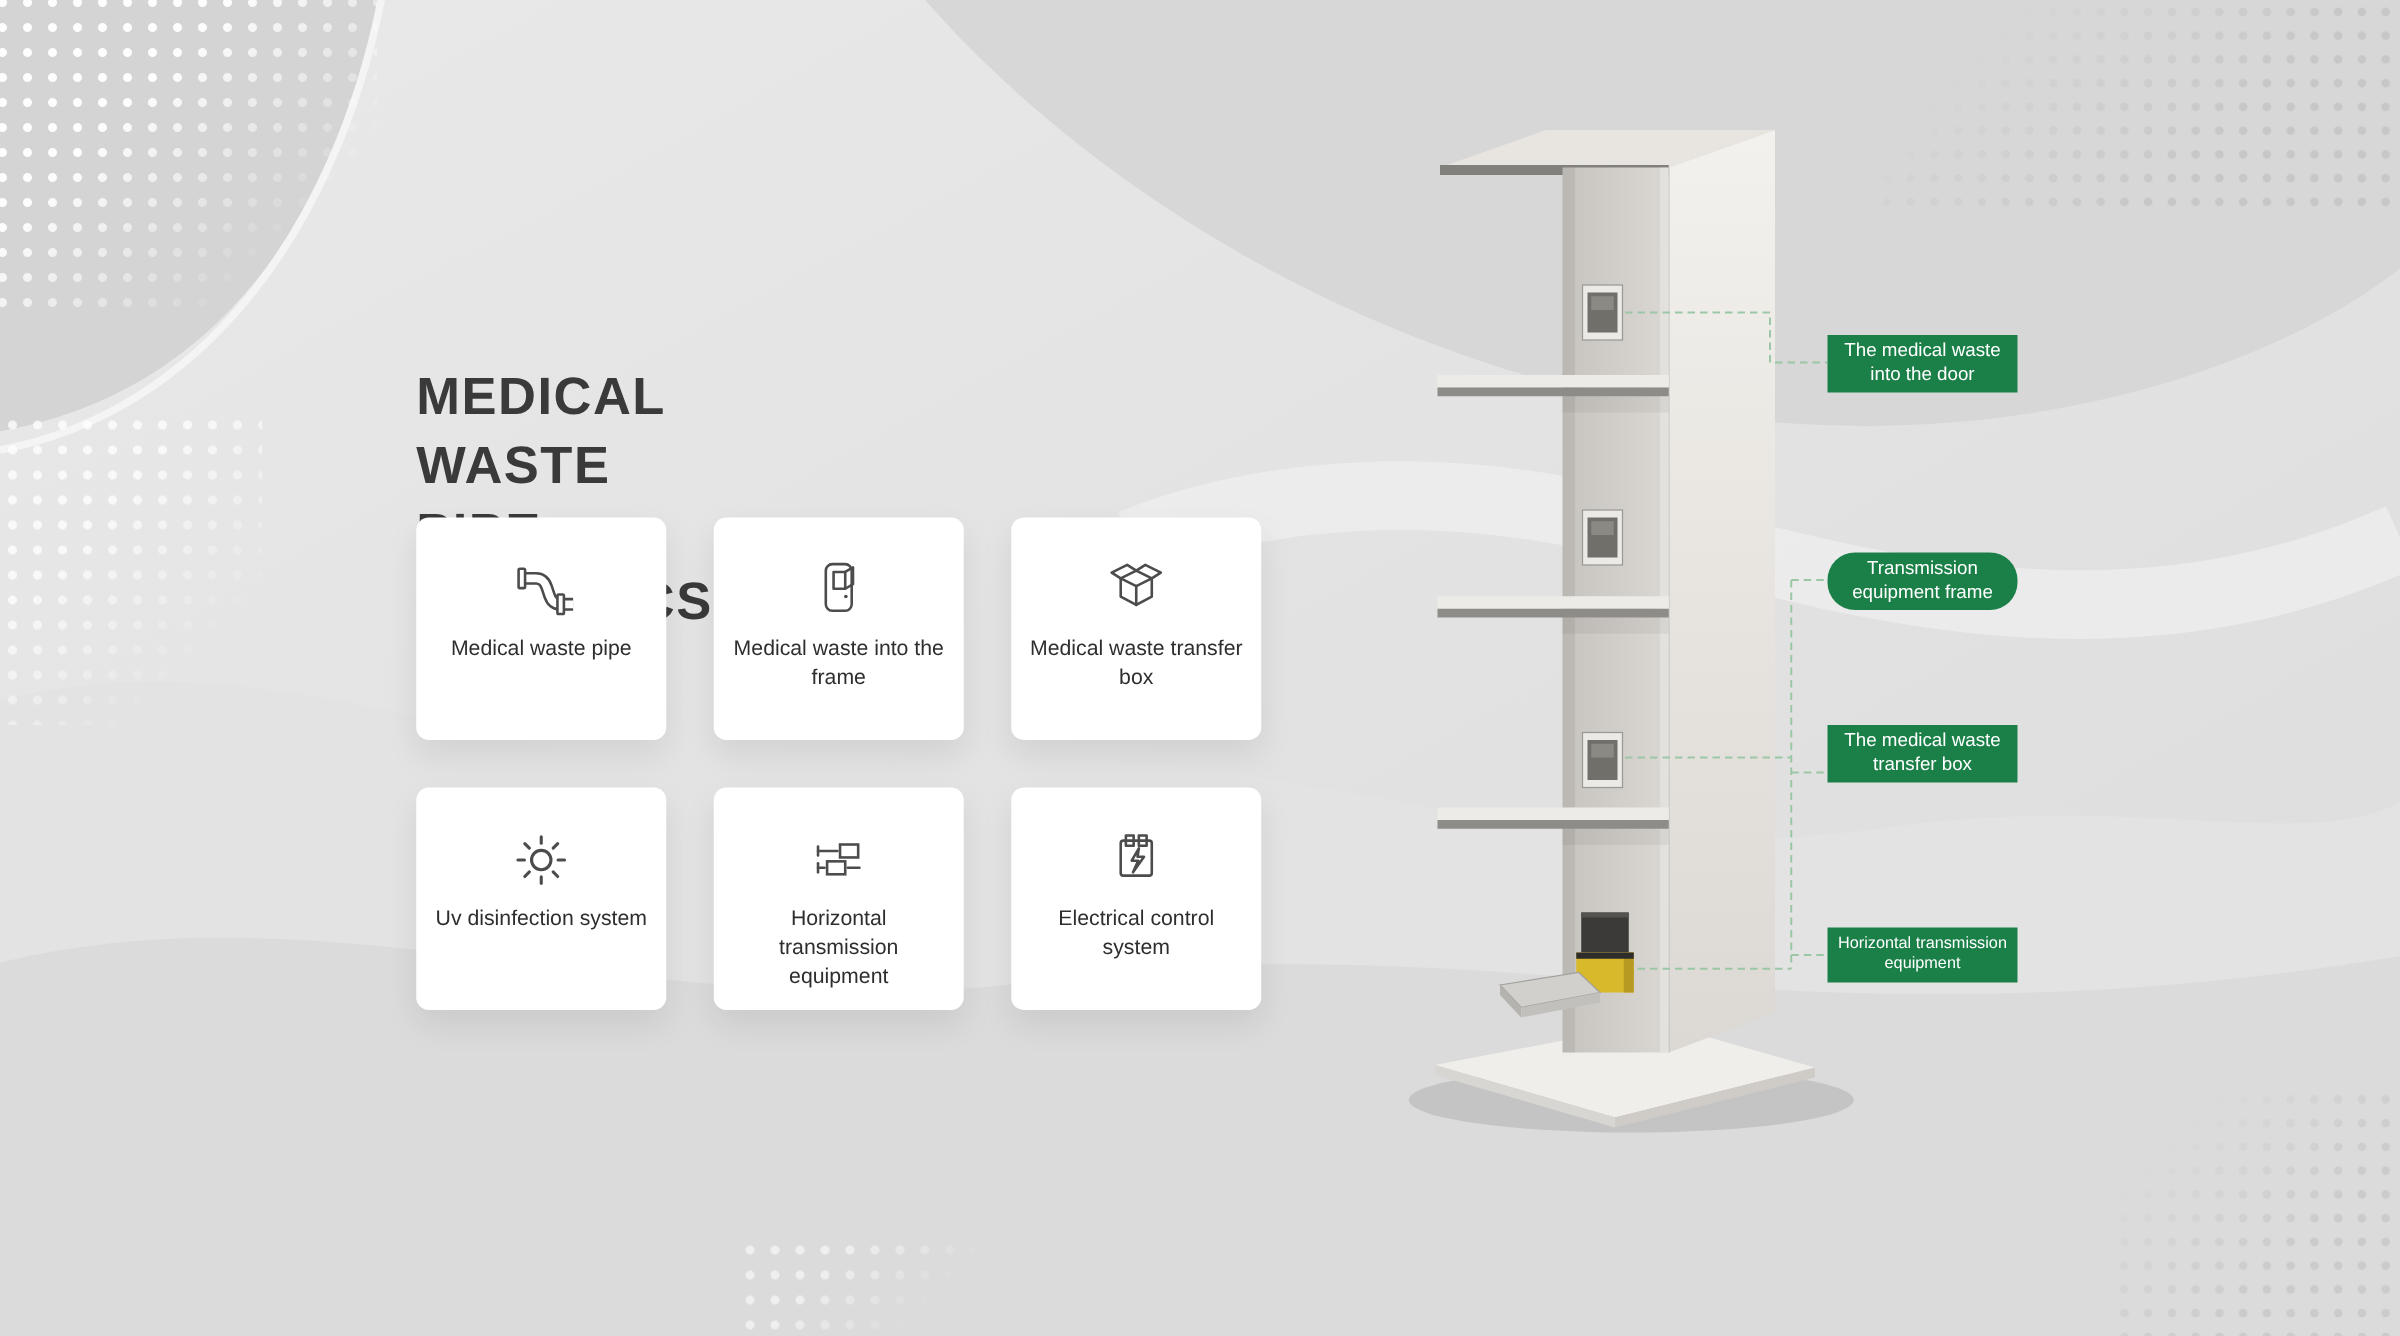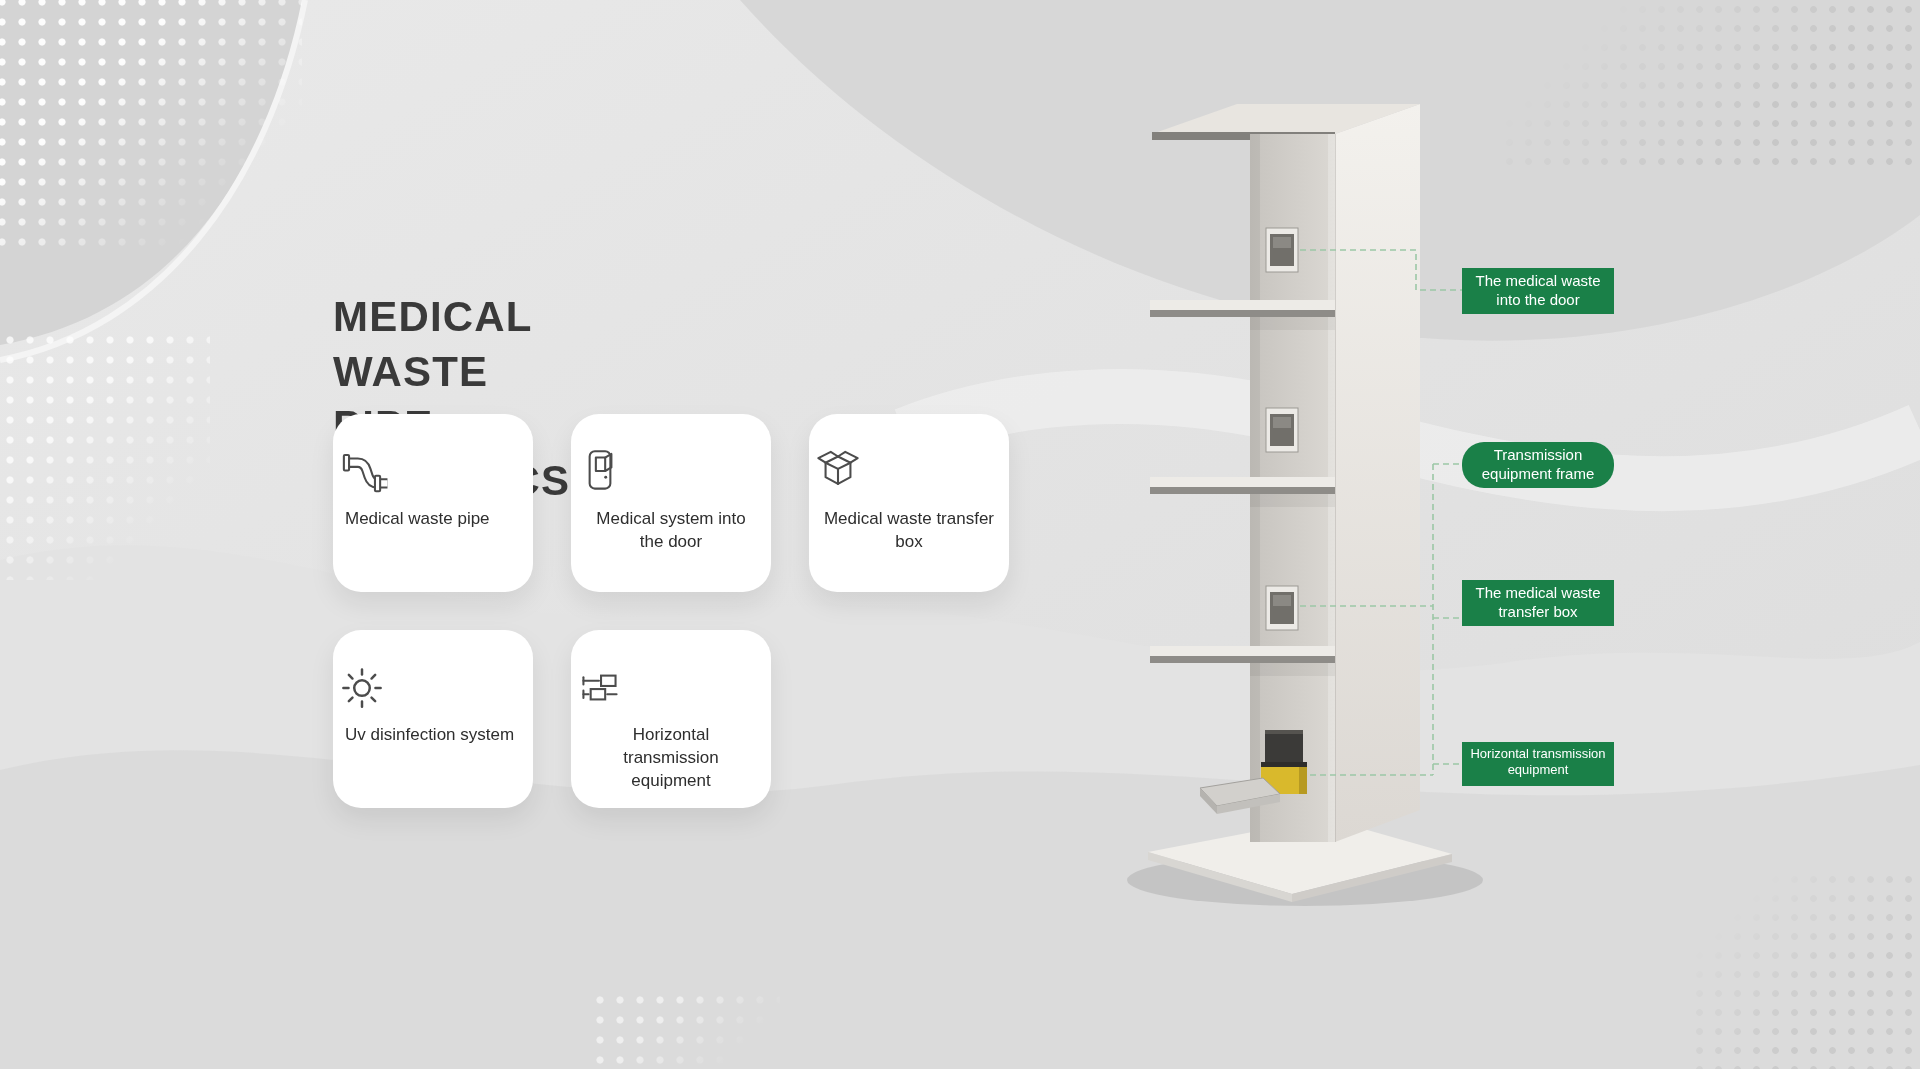--- a/index.html
+++ b/index.html
@@ -29,23 +29,23 @@
     font-size:42px; font-weight:600; letter-spacing:1.2px; line-height:1.3;
   }
 
   .cards {
     position:absolute; left:333px; top:414px;
     display:grid; grid-template-columns:repeat(3,200px); grid-auto-rows:178px;
     gap:38px; z-index:2;
   }
   .card {
     background: var(--card-background,#ffffff);
-    border-radius:28px;
+    border-radius:10px;
     box-shadow:0 12px 26px rgba(0,0,0,0.08);
-    display:flex; flex-direction:column; align-items:flex-start;
+    display:flex; flex-direction:column; align-items:center;
     padding-top:28px; box-sizing:border-box;
   }
   .card-icon { width:58px; height:58px; display:block; }
   .card-icon svg { display:block; }
   .card-label {
     margin-top:8px; font-size:17px; color:#2e2e2e;
     text-align:center; line-height:1.35; padding:0 12px;
   }
 
   .diagram { position:absolute; left:0; top:0; z-index:1; }
@@ -114,21 +114,21 @@
 
       <div class="card">
         <span class="card-icon">
           <svg width="58" height="58" viewBox="0 0 56 56" fill="none" stroke="#4c4c4c" stroke-width="2" stroke-linejoin="round" stroke-linecap="round">
             <rect x="18" y="9" width="20" height="36" rx="5"></rect>
             <path d="M24 15 h9 v13 h-9 z"></path>
             <path d="M33 15 l6 -3.5 v13 l-6 3.5"></path>
             <circle cx="33.5" cy="34" r="1.4" fill="#4c4c4c" stroke="none"></circle>
           </svg>
         </span>
-        <div class="card-label">Medical system into the door</div>
+        <div class="card-label">Medical waste into the frame</div>
       </div>
 
       <div class="card">
         <span class="card-icon">
           <svg width="58" height="58" viewBox="0 0 56 56" fill="none" stroke="#4c4c4c" stroke-width="2" stroke-linejoin="round" stroke-linecap="round">
             <path d="M16 20 L28 14 L40 20 L28 26 Z"></path>
             <path d="M16 20 L9 15.5 L21 9.5 L28 14"></path>
             <path d="M40 20 L47 15.5 L35 9.5 L28 14"></path>
             <path d="M16 20 V34 L28 40.5 L40 34 V20"></path>
             <path d="M28 26 V40.5"></path>
@@ -162,20 +162,31 @@
             <rect x="29" y="17" width="14" height="10"></rect>
             <line x1="12" y1="35" x2="17" y2="35"></line>
             <line x1="12" y1="31.5" x2="12" y2="38.5"></line>
             <rect x="19" y="30" width="14" height="10"></rect>
             <line x1="35" y1="35" x2="44" y2="35"></line>
           </svg>
         </span>
         <div class="card-label">Horizontal transmission equipment</div>
       </div>
 
+      <div class="card">
+        <span class="card-icon">
+          <svg width="58" height="58" viewBox="0 0 56 56" fill="none" stroke="#4c4c4c" stroke-width="2" stroke-linejoin="round">
+            <rect x="16" y="14" width="24" height="27" rx="2"></rect>
+            <rect x="20" y="10" width="6" height="8"></rect>
+            <rect x="30" y="10" width="6" height="8"></rect>
+            <path d="M30 20 l-5.5 9.5 h5 l-4 9 l8.5 -12 h-5 z"></path>
+          </svg>
+        </span>
+        <div class="card-label">Electrical control system</div>
+      </div>
 
     </div>
   </div>
 
   <div class="diagram">
     <svg class="building-svg" width="560" height="850" viewBox="0 0 560 850">
       <defs>
         <linearGradient id="gWall" x1="0" y1="0" x2="0" y2="1">
           <stop offset="0" stop-color="#f3f1ed"></stop>
           <stop offset="1" stop-color="#dcd8d3"></stop>

